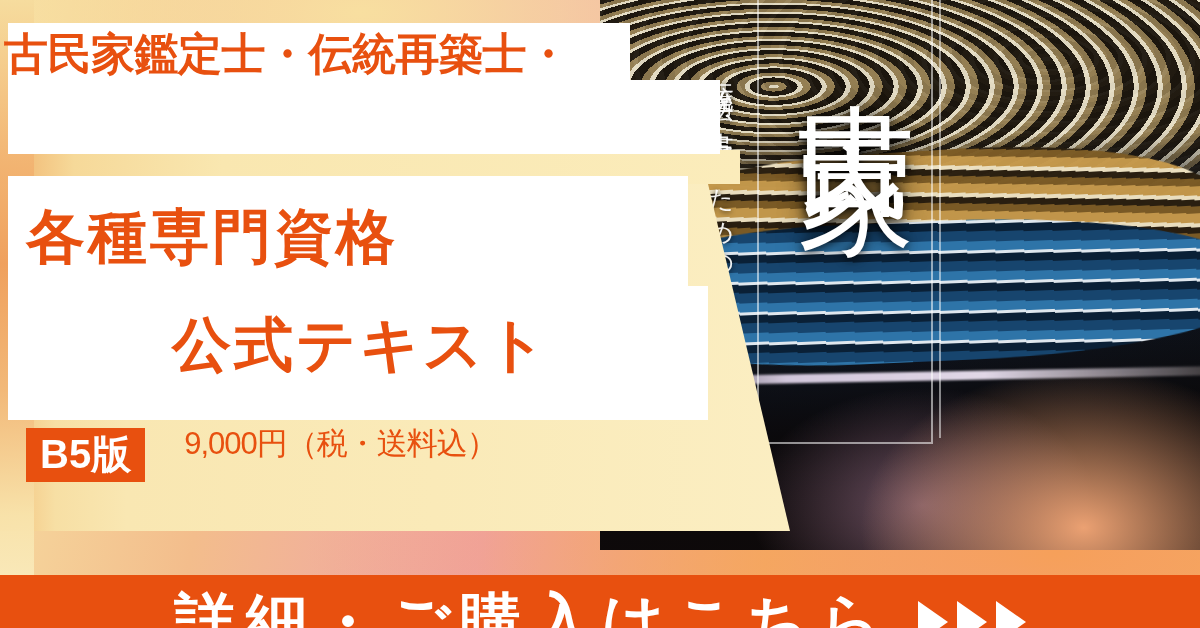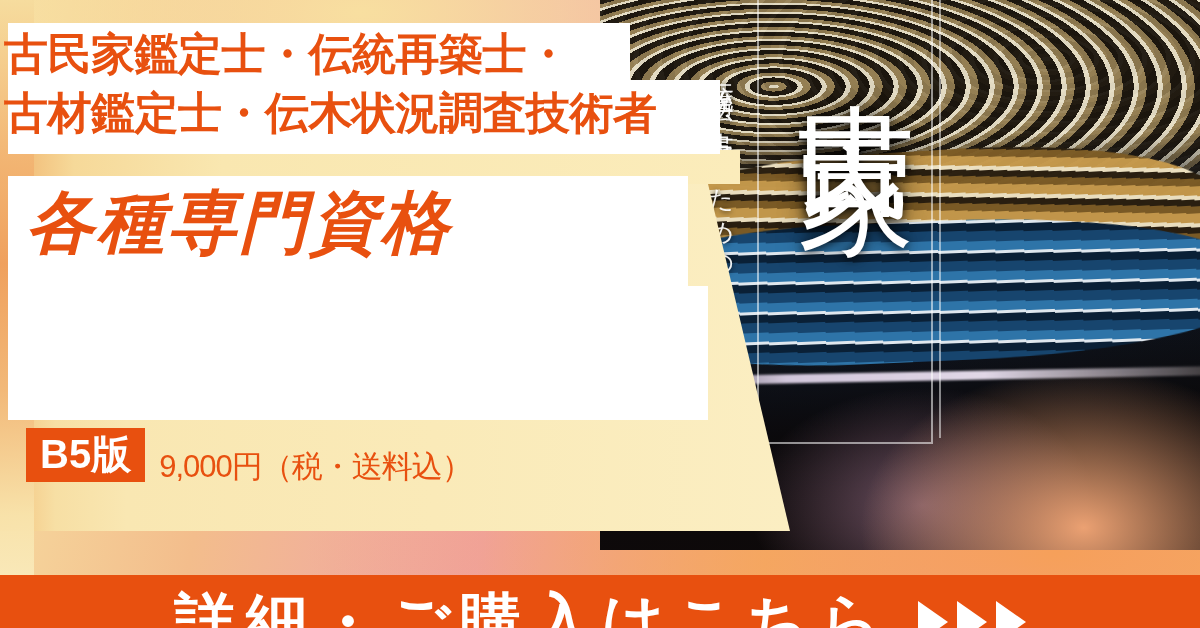--- a/index.html
+++ b/index.html
@@ -136,36 +136,35 @@
     width:700px;
     color:#e8500f;
     font-size:44px; line-height:59px;
     font-weight:700;
     letter-spacing:-.5px;
     white-space:nowrap;
   }
   .headline div{ height:59px; }
 
   .maintitle{
-    position:absolute; left:14px; top:168px;
+    position:absolute; left:14px; top:183px;
     width:700px;
     color:#e8500f;
     font-weight:700;
-    font-size:68px; line-height:108px;
+    font-size:59px; line-height:108px;
     letter-spacing:3px;
     white-space:nowrap;
-    font-style:italic;
   }
   .maintitle .l1{ padding-left:12px; }
   .maintitle .l2{ padding-left:158px; }
 
   
   .price-row{
     position:absolute; left:26px; top:428px;
-    display:flex; align-items:flex-end; gap:14px;
+    display:flex; align-items:flex-start; gap:39px;
   }
   .badge{
     background:#e8500f; color:#fff;
     font-size:40px; font-weight:700;
     padding:6px 14px 8px;
     line-height:1;
     letter-spacing:0px;
   }
   .price-text{
     color:#e8500f;
@@ -241,25 +240,25 @@
   <div class="cream-top-strip"></div>
   <div class="left-glow"></div>
 
   <div class="white-block wb-head-a"></div>
   <div class="white-block wb-head-b"></div>
   <div class="white-block wb-main-a"></div>
   <div class="white-block wb-main-b"></div>
 
   <div class="headline">
     <div>古民家鑑定士・伝統再築士・</div>
-    <div>古材鑑定士・伝木状況調査技術者</div>
   </div>
 
   <div class="maintitle">
     <div class="l1">各種専門資格</div>
+    <div class="l2">公式テキスト</div>
   </div>
 
   <div class="price-row">
     <div class="badge">B5版</div>
     <div class="price-text">9,000円（税・送料込）</div>
   </div>
 
   <div class="cta">
     <div class="cta-label">詳細・ご購入はこちら</div>
     <div class="arrows">

